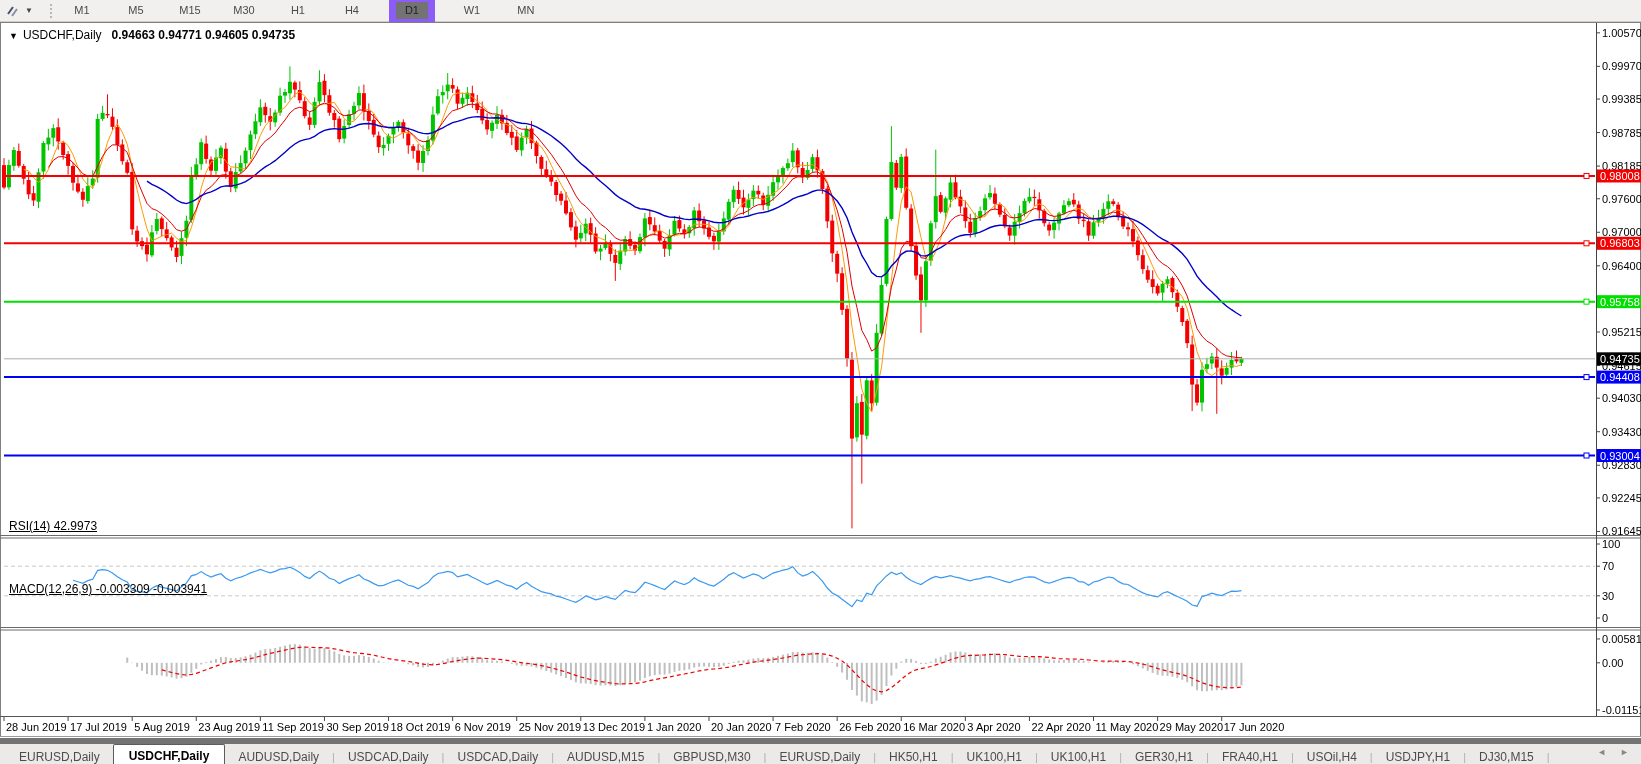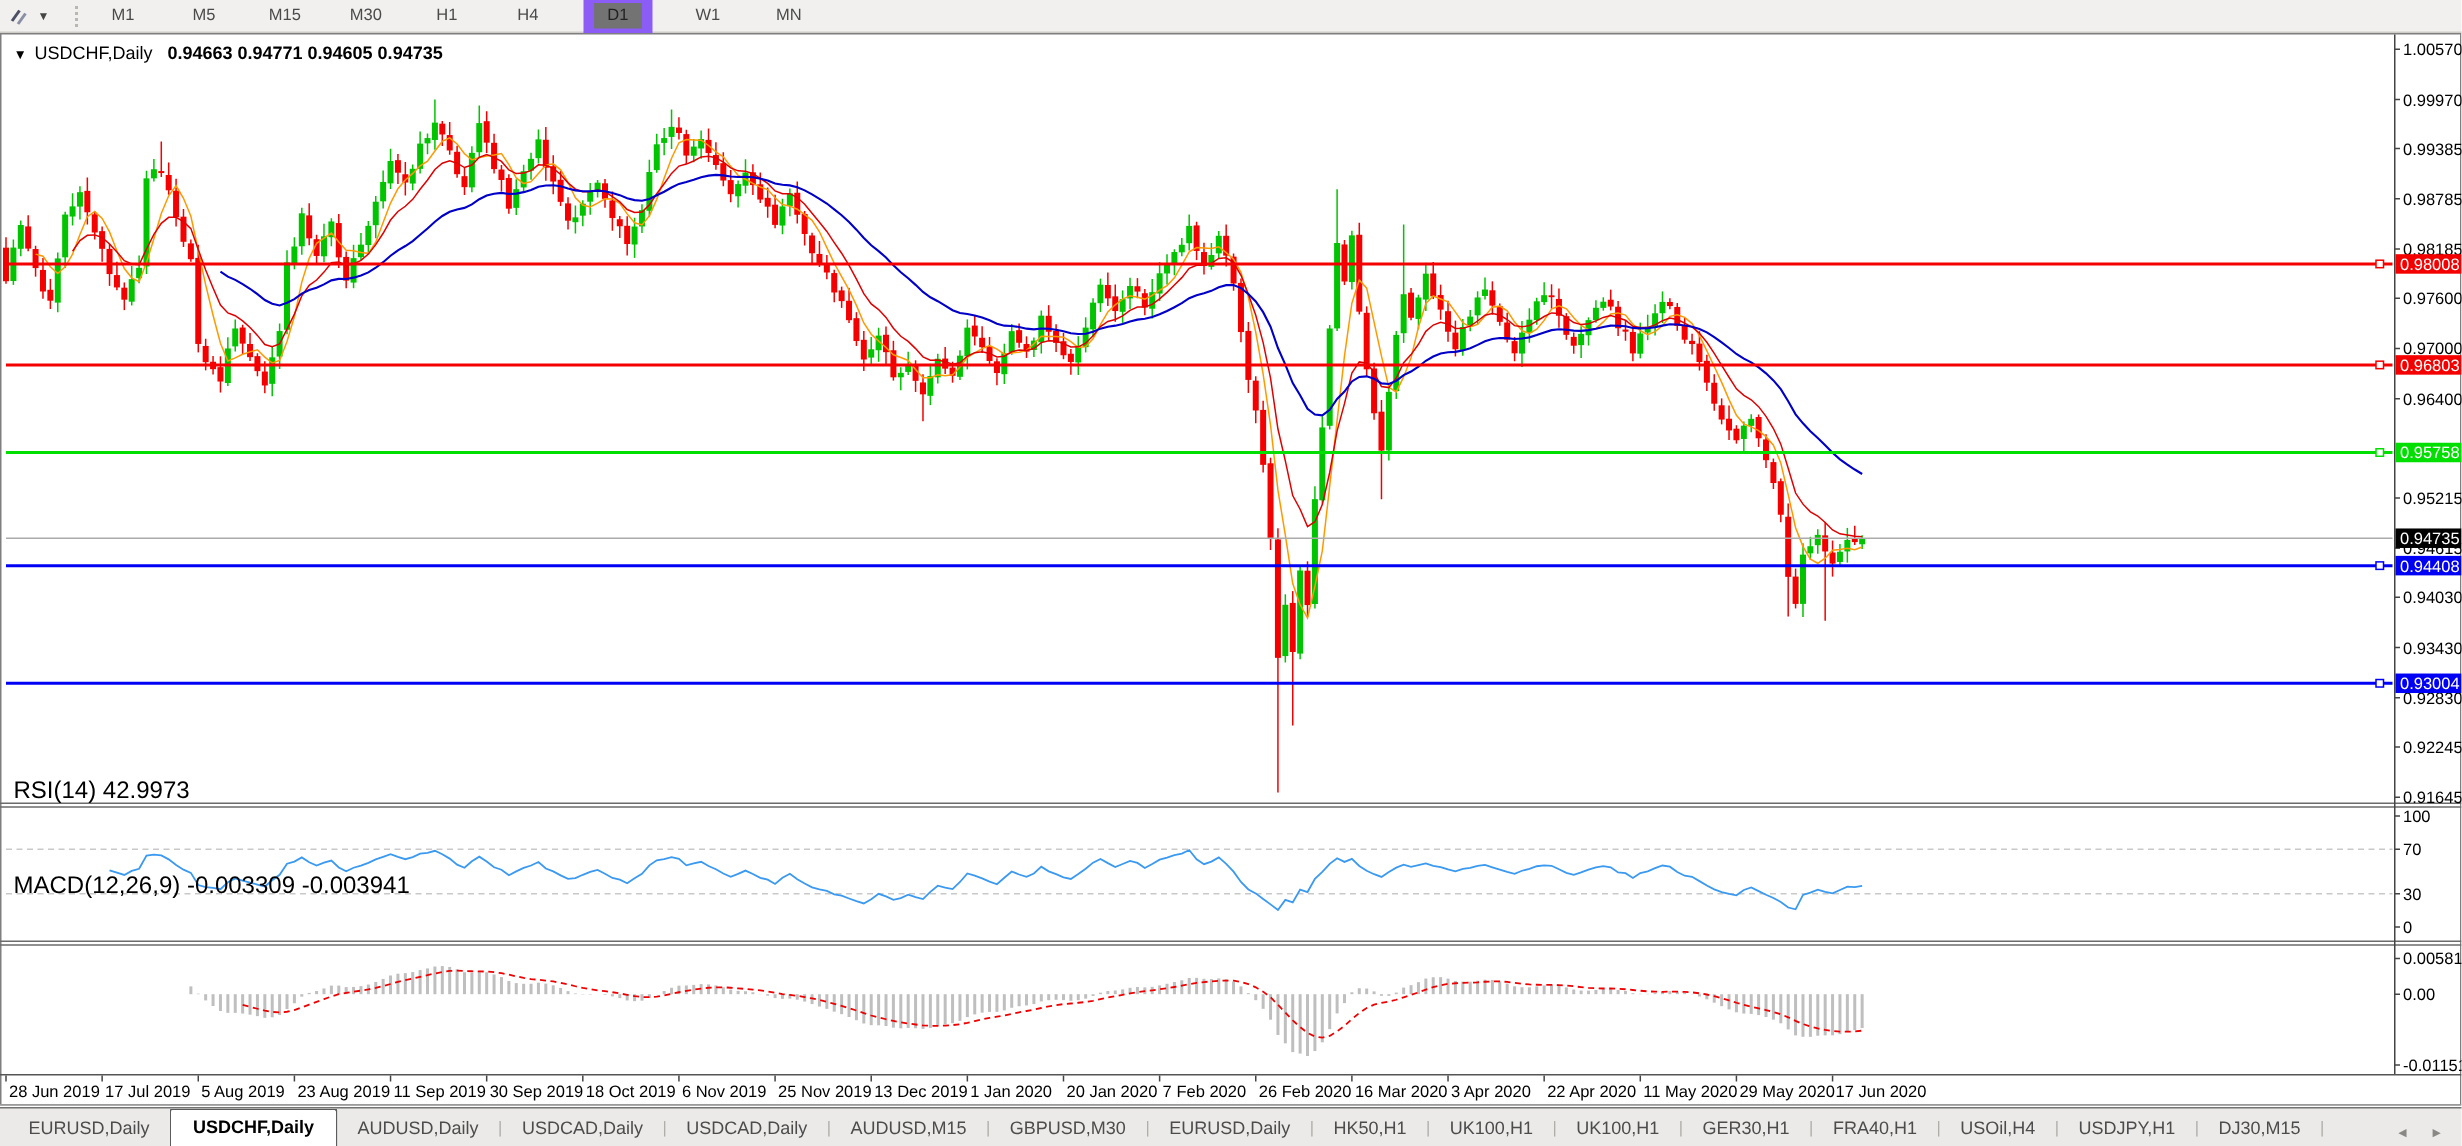--- a/index.html
+++ b/index.html
@@ -15,26 +15,26 @@
   .tf-buttons{display:flex;align-items:center;gap:20px;}
   .tf-btn{min-width:26px;height:17px;line-height:17px;text-align:center;font-size:11px;color:#4a4a4a;
           padding:0 3px;border:1px solid transparent;border-radius:1px;cursor:pointer;}
   .tf-btn.active{background:#737373;border:7px solid #8b5cf6;color:#222;}
   
   .chart-window{position:absolute;top:22px;left:0;width:1641px;height:716px;background:#fff;}
   .chart-window svg{position:absolute;top:0;left:0;}
   .chart-title{position:absolute;top:6px;left:9px;font-size:12px;color:#000;white-space:nowrap;}
   .chart-title .marker{font-size:9px;margin-right:5px;}
   .chart-title .ohlc{margin-left:10px;font-weight:bold;}
-  .pane-label{position:absolute;left:9px;font-size:16px;color:#000;white-space:nowrap;}
+  .pane-label{position:absolute;left:9px;font-size:12px;color:#000;white-space:nowrap;text-decoration:underline;}
   .rsi-label{top:497px;}
   .macd-label{top:560px;}
   
   .tabbar{position:absolute;top:738px;left:0;width:1641px;height:26px;background:#ebeae8;
-          border-top:1px solid #737373;display:flex;align-items:flex-end;box-sizing:border-box;font-size:12px;}
+          border-top:6px solid #737373;display:flex;box-sizing:border-box;font-size:12px;}
   .tabs{display:flex;align-items:flex-end;height:25px;padding-left:6px;}
   .tab{padding:4px 13px 5px;color:#4c4c4c;cursor:pointer;white-space:nowrap;}
   .tab.active{background:#ffffff;border:1px solid #5c5c5c;border-bottom:none;border-radius:2px 2px 0 0;
               font-weight:bold;color:#000;padding:4px 15px 6px;}
   .tab-sep{color:#b0aeaa;align-self:center;font-size:11px;}
   .tab-scroll{margin-left:auto;display:flex;align-items:center;gap:14px;padding:0 12px 4px 0;}
   .tab-scroll span{font-size:9px;color:#8a8884;cursor:pointer;}
 </style>
 </head>
 <body>

